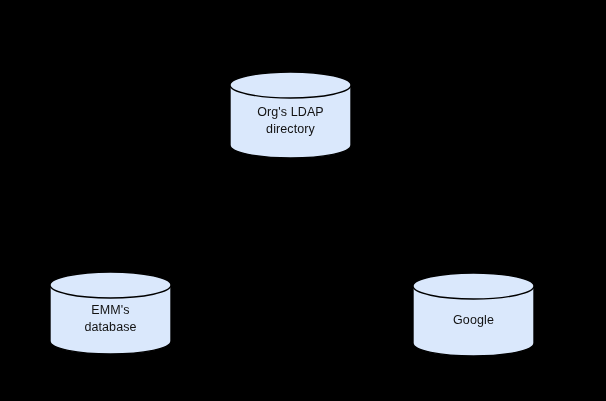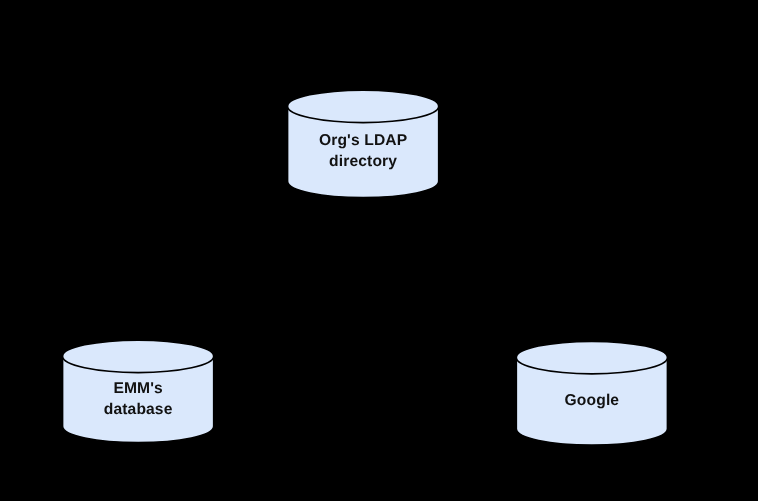--- a/index.html
+++ b/index.html
@@ -14,21 +14,20 @@
     font-family: "Liberation Sans", sans-serif;
   }
   #canvas {
     position: relative;
     width: 606px;
     height: 401px;
     background: #000000;
   }
   .db-node {
     position: absolute;
-    font-weight: bold;
   }
   .db-node svg {
     position: absolute;
     top: 0;
     left: 0;
     display: block;
     overflow: visible;
   }
   .db-label {
     position: absolute;

